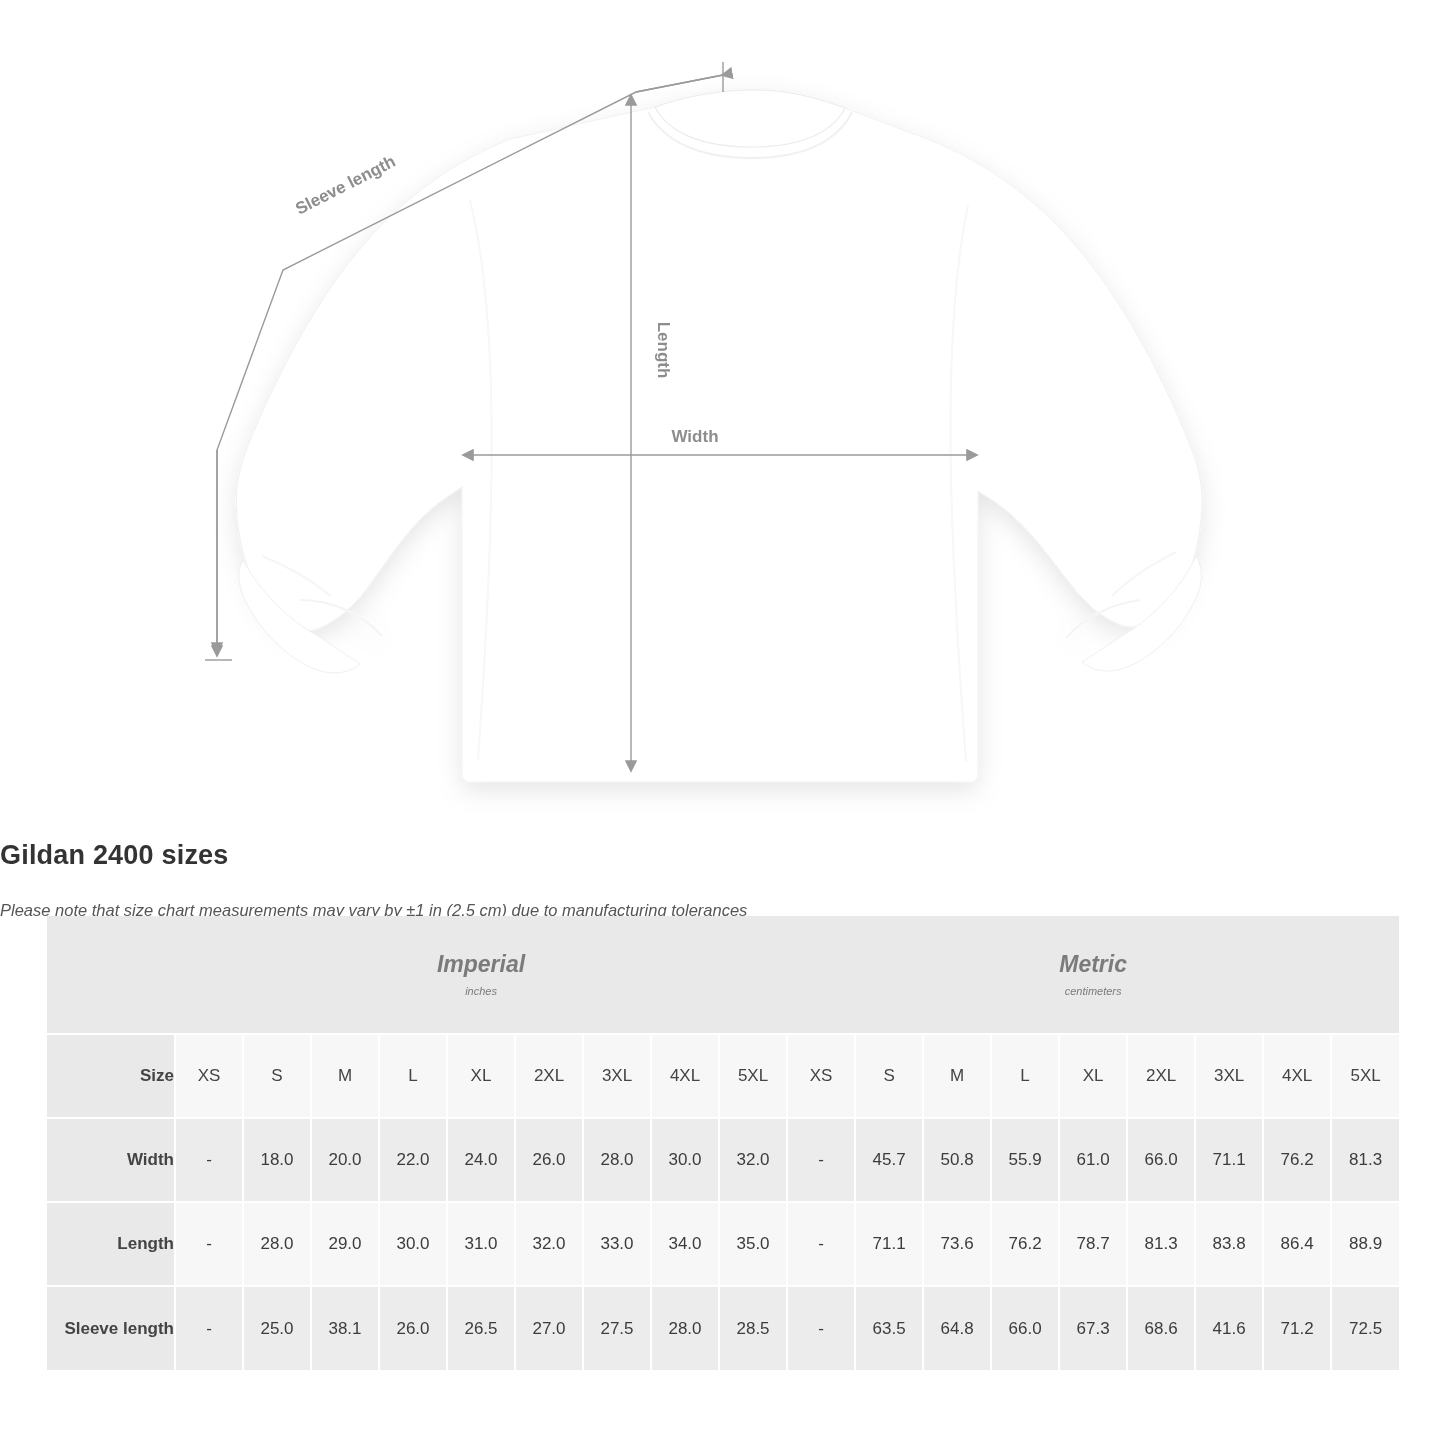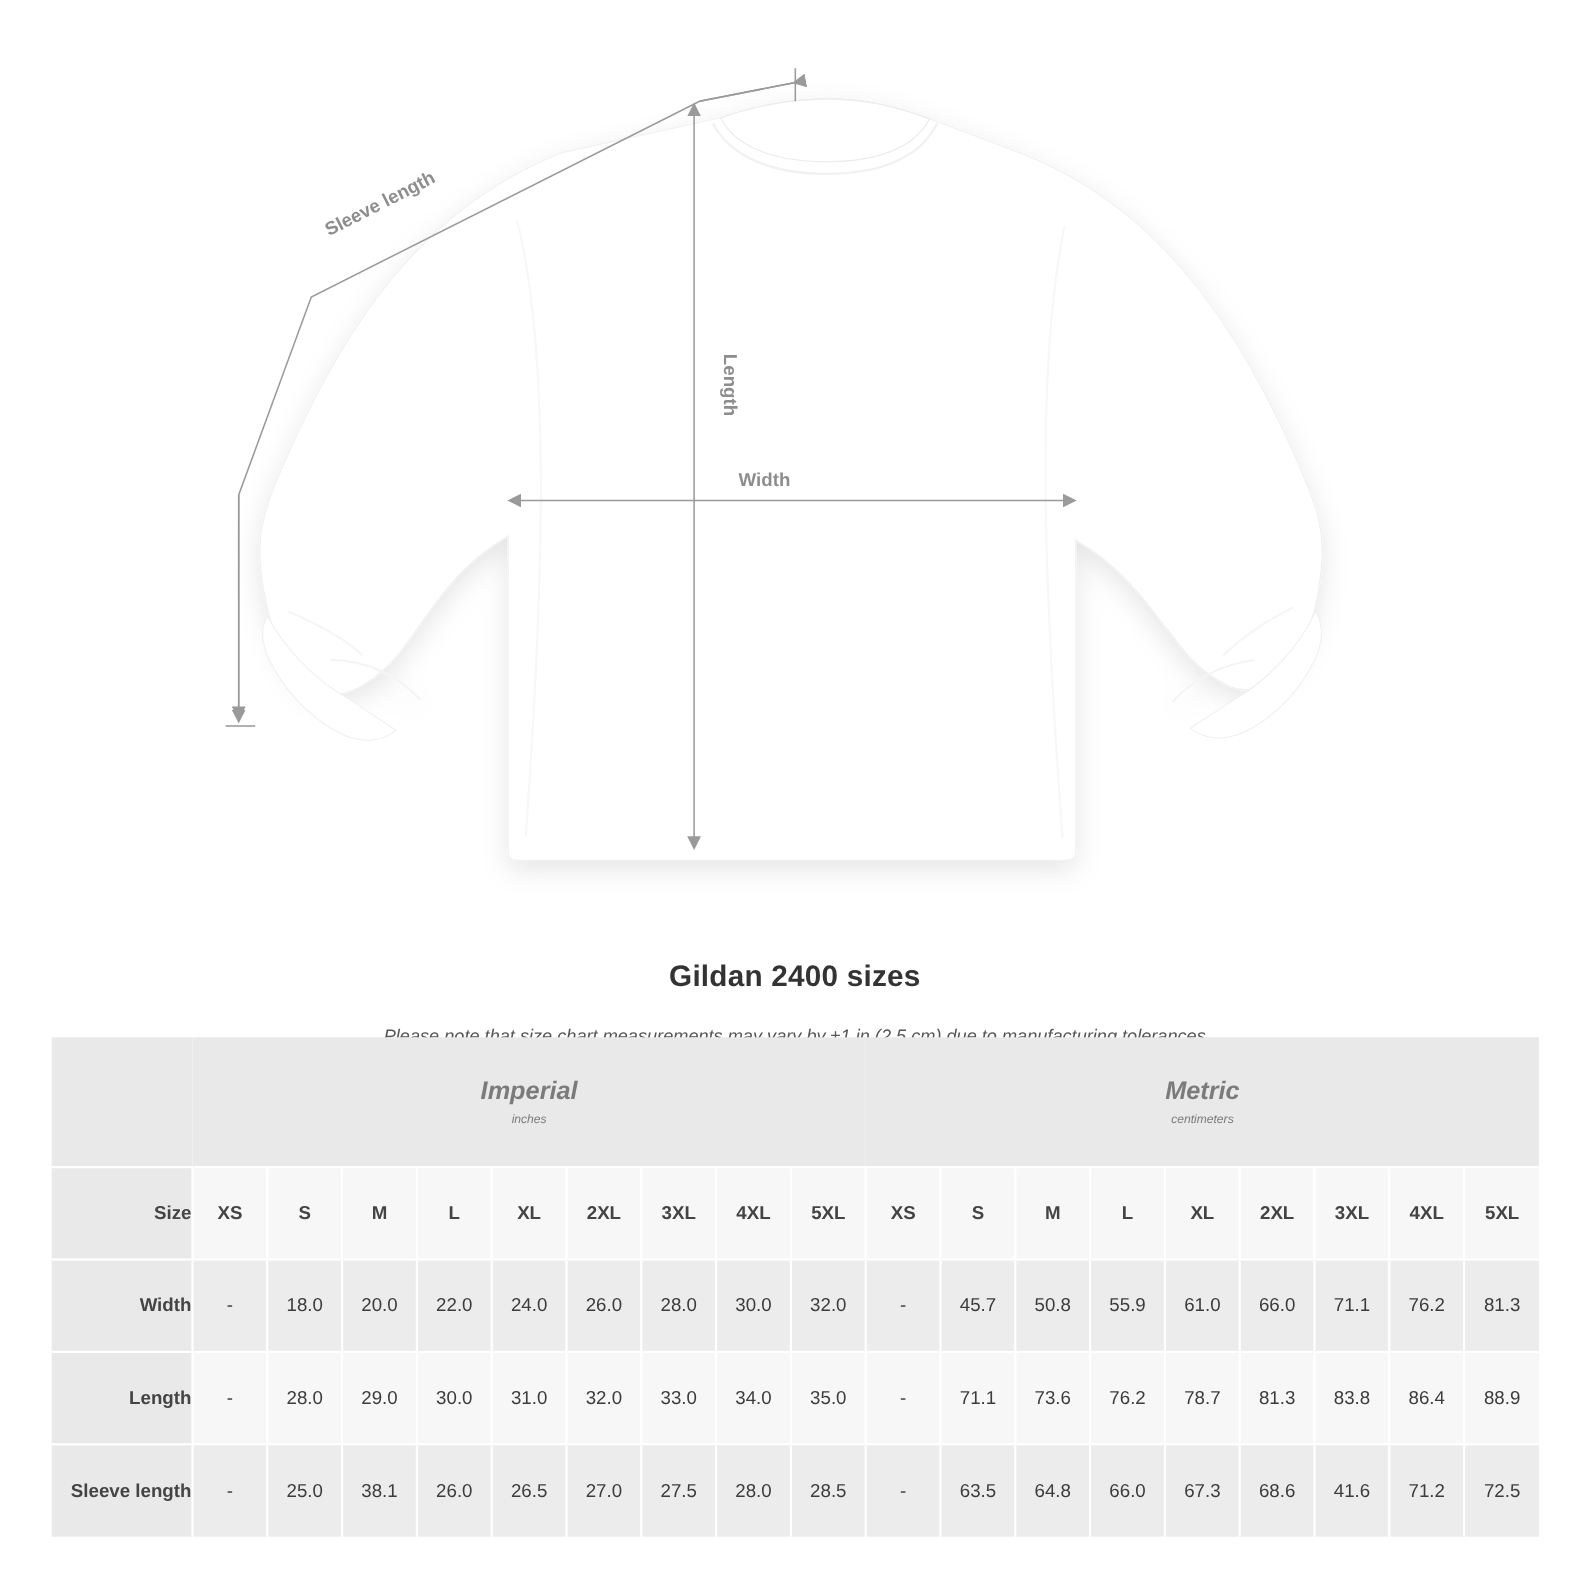--- a/index.html
+++ b/index.html
@@ -20,41 +20,41 @@
   #illustration {
     position: absolute;
     left: 0; top: 0;
     width: 1445px; height: 830px;
   }
   #illustration svg { display: block; }
 
   
   #title-block {
     position: absolute;
-    left: 0; top: 872px;
+    left: 0; top: 840px;
     width: 1445px;
-    text-align: center;
+    text-align: left;
   }
   #chart-title {
     font-size: 27px;
     font-weight: bold;
     color: #333333;
     letter-spacing: 0.2px;
   }
   #chart-note {
     margin-top: 30px;
     font-size: 16.5px;
     font-style: italic;
     color: #555555;
   }
 
   
   #table-wrap {
     position: absolute;
-    left: 47px; top: 943px;
+    left: 47px; top: 916px;
     width: 1352px;
   }
   table {
     width: 100%;
     border-collapse: collapse;
     table-layout: fixed;
   }
   td, th { padding: 0; margin: 0; }
 
   .unit-head {
@@ -91,21 +91,21 @@
     height: 84px;
     text-align: center;
     vertical-align: middle;
     font-size: 17px;
     color: #3c3c3c;
     background: #f5f5f5;
     border-top: 2px solid #ffffff;
     border-left: 2px solid #ffffff;
   }
   .cell.sizehdr {
-    font-weight: bold;
+    font-weight: normal;
     color: #444444;
     background: #f5f5f5;
   }
   tr.shade .cell { background: #ececec; }
   tr.plain .cell { background: #f7f7f7; }
 
   .col-label { width: 128px; }
   .col-val   { width: 68px; }
 
   

